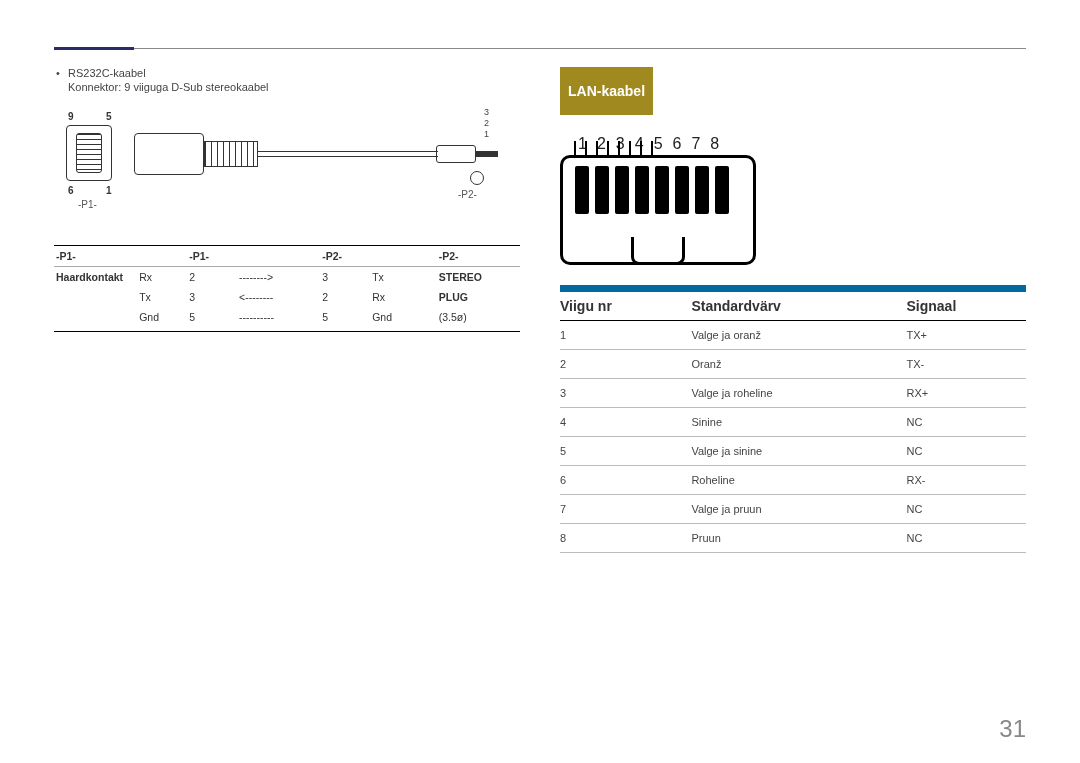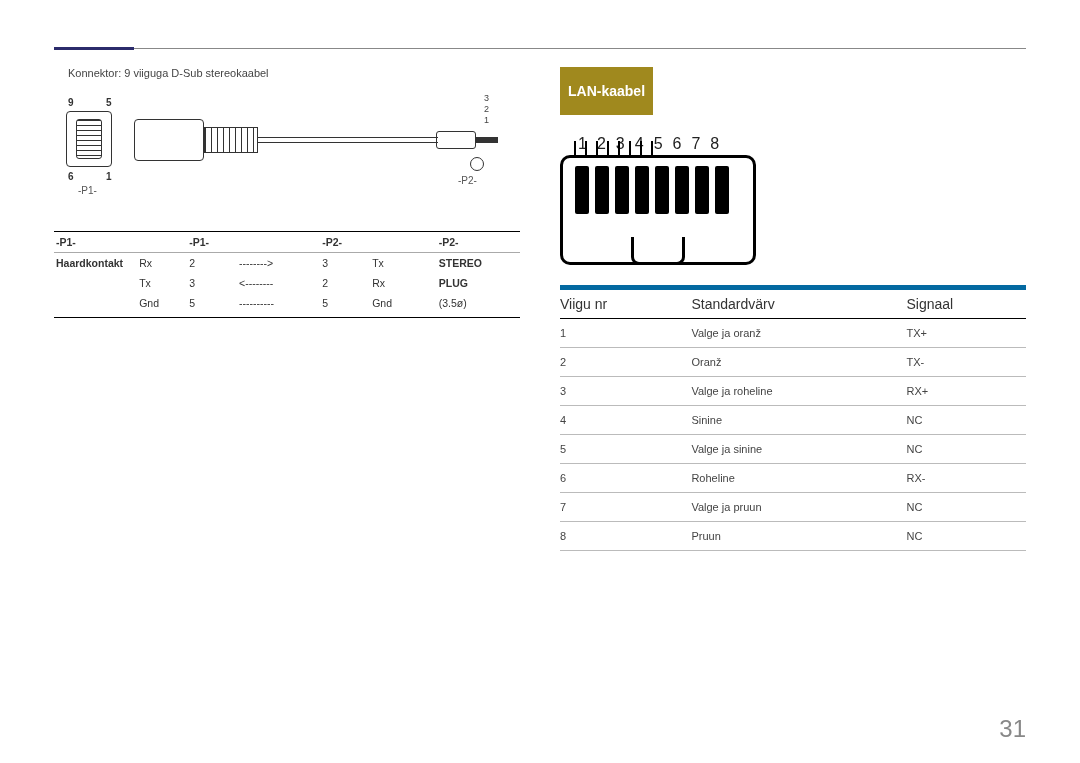--- a/index.html
+++ b/index.html
@@ -142,24 +142,24 @@
     border-radius: 0 0 8px 8px;
     background: #fff;
   }
 
   .lan-table {
     width: 100%;
   }
   .lan-head {
     display: grid;
     grid-template-columns: 1.1fr 1.8fr 1fr;
-    border-top: 5px solid #0369a1;
+    border-top: 7px solid #0369a1;
     border-bottom: 1px solid #000;
     font-size: 14px;
-    font-weight: 400;
+    font-weight: 700;
     padding: 6px 0;
   }
   .lan-row {
     display: grid;
     grid-template-columns: 1.1fr 1.8fr 1fr;
     font-size: 11px;
     color: #444;
     padding: 8px 0;
     border-bottom: 1px solid #bbb;
   }
@@ -227,20 +227,21 @@
   .jack-p2 { position:absolute; left:404px; top:82px; font-size:10px; color:#555;}
 </style>
 </head>
 <body>
 
 <div class="top-rule"></div>
 
 <div class="columns">
 
   <div class="col">
+    <div class="bullet-line">RS232C-kaabel</div>
     <div class="sub-line">Konnektor: 9 viiguga D-Sub stereokaabel</div>
 
     <div class="figure-rs232">
       <span class="dsub-label-9">9</span>
       <span class="dsub-label-5">5</span>
       <div class="dsub-block">
           <div class="dsub-inner"></div>
         </div>
       <span class="dsub-label-6">6</span>
       <span class="dsub-label-1">1</span>

